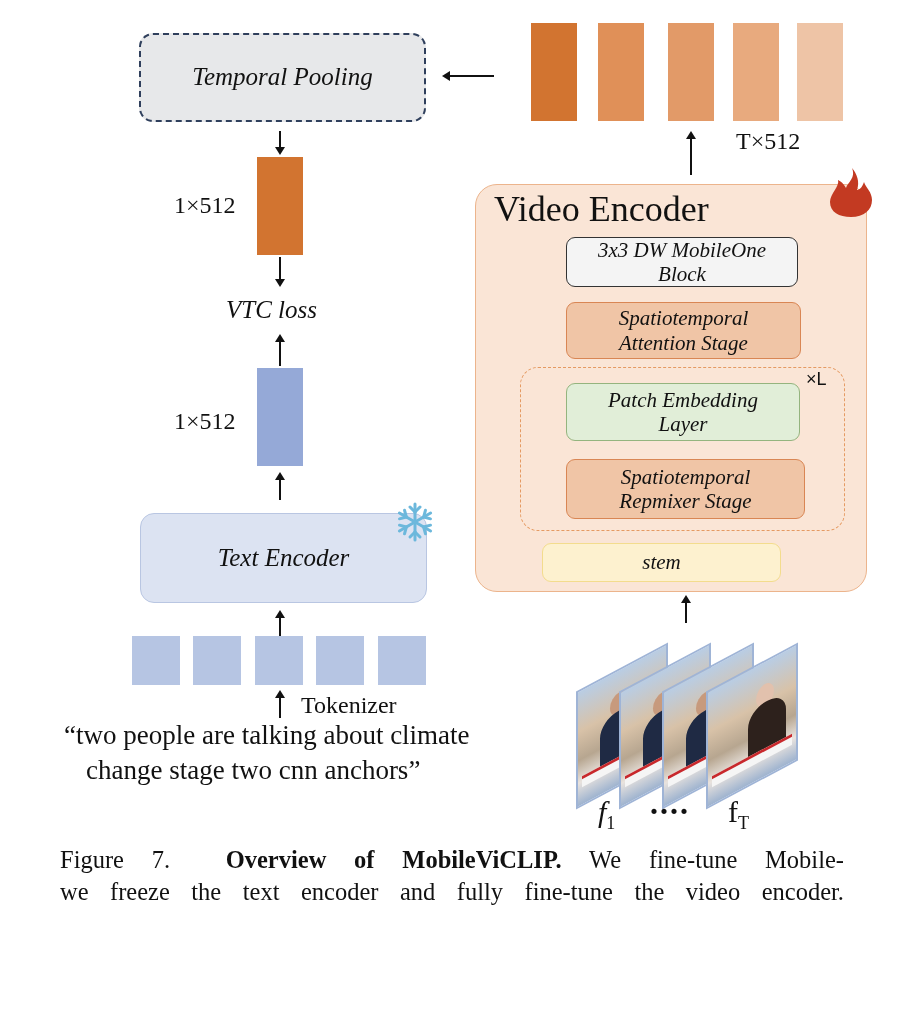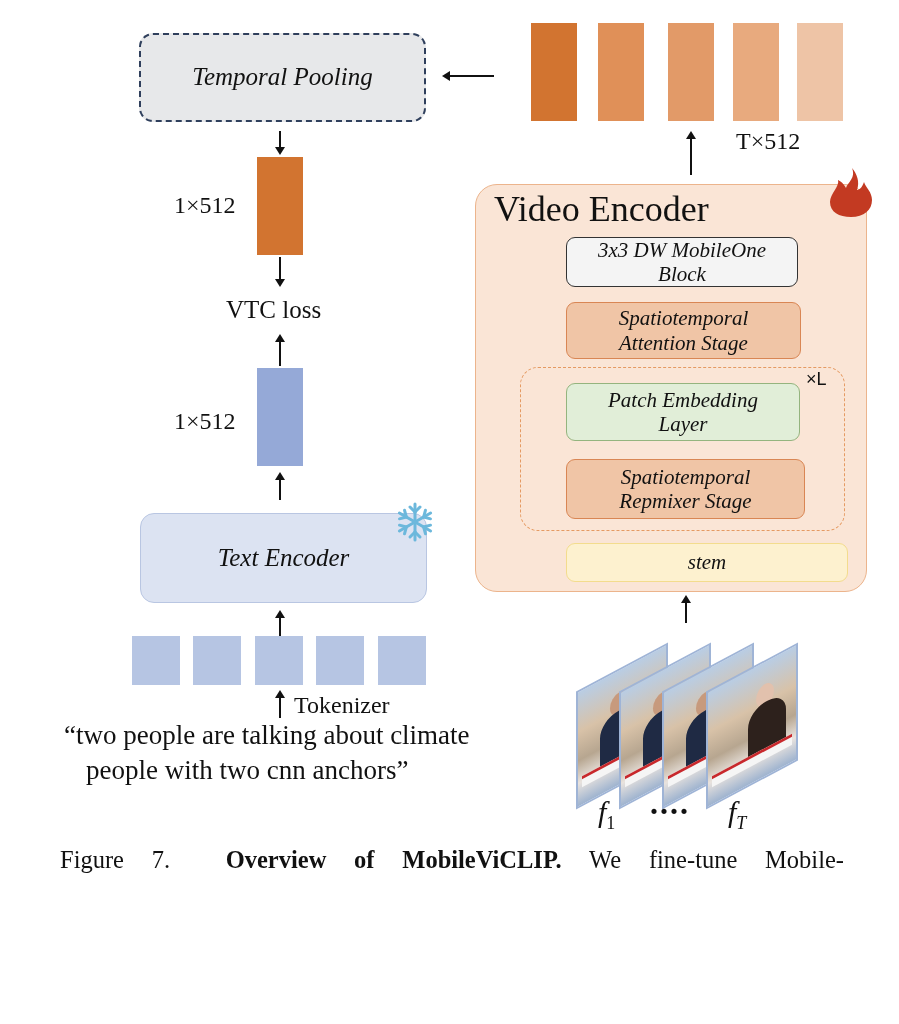--- a/index.html
+++ b/index.html
@@ -45,21 +45,21 @@
   <div class="feat" style="left:733px;top:23px;width:46px;height:98px;background:#e8aa7e;"></div>
   <div class="feat" style="left:797px;top:23px;width:46px;height:98px;background:#eec4a6;"></div>
 </div>
 <div class="label" style="left:736px;top:128px;">T×512</div>
 <div class="arrow up" style="left:690px;top:133px;height:42px;"></div>
 
 <div class="arrow down" style="left:279px;top:131px;height:22px;"></div>
 <div class="feat" style="left:257px;top:157px;width:46px;height:98px;background:#d27430;"></div>
 <div class="label" style="left:174px;top:192px;">1×512</div>
 <div class="arrow down" style="left:279px;top:257px;height:28px;"></div>
-<div class="label" style="left:226px;top:296px;font-size:25px;">VTC loss</div>
+<div class="label" style="left:226px;top:296px;font-style:italic;font-size:25px;">VTC loss</div>
 <div class="arrow up" style="left:279px;top:336px;height:30px;"></div>
 <div class="feat" style="left:257px;top:368px;width:46px;height:98px;background:#95a9d7;"></div>
 <div class="label" style="left:174px;top:408px;">1×512</div>
 <div class="arrow up" style="left:279px;top:474px;height:26px;"></div>
 
 <div class="box" style="left:140px;top:513px;width:287px;height:90px;background:#dce3f2;border:1.5px solid #b9c6e2;border-radius:14px;font-size:25px;">
   <span>Text Encoder</span>
 </div>
 <svg class="abs" style="left:394px;top:501px;" width="42" height="42" viewBox="-21 -21 42 42">
   <g stroke="#6cb8dc" stroke-width="3" stroke-linecap="round" fill="none">
@@ -78,23 +78,23 @@
 <div class="arrow up" style="left:279px;top:612px;height:24px;"></div>
 
 <div>
   <div class="feat" style="left:132px;top:636px;width:48px;height:49px;background:#b6c5e3;"></div>
   <div class="feat" style="left:193px;top:636px;width:48px;height:49px;background:#b6c5e3;"></div>
   <div class="feat" style="left:255px;top:636px;width:48px;height:49px;background:#b6c5e3;"></div>
   <div class="feat" style="left:316px;top:636px;width:48px;height:49px;background:#b6c5e3;"></div>
   <div class="feat" style="left:378px;top:636px;width:48px;height:49px;background:#b6c5e3;"></div>
 </div>
 <div class="arrow up" style="left:279px;top:692px;height:26px;"></div>
-<div class="label" style="left:294px;top:692px;font-family:Liberation Serif, serif;">Tokenizer</div>
+<div class="label" style="left:301px;top:692px;font-family:Liberation Serif, serif;">Tokenizer</div>
 <div class="label" style="left:64px;top:720px;font-size:27px;">“two people are talking about climate</div>
-<div class="label" style="left:86px;top:755px;font-size:27px;">people with two cnn anchors”</div>
+<div class="label" style="left:86px;top:755px;font-size:27px;">change stage two cnn anchors”</div>
 
 <div class="abs" style="left:475px;top:184px;width:392px;height:408px;background:#fae5d6;border:1.5px solid #ecb48c;border-radius:22px;box-sizing:border-box;"></div>
 <div class="label" style="left:494px;top:188px;font-size:36px;">Video Encoder</div>
 <svg class="abs" style="left:826px;top:166px;" width="50" height="52" viewBox="0 0 50 52">
   <path d="M26 2 C30 12 22 16 20 22 C17 16 12 14 12 14 C14 20 4 28 4 36 C4 46 13 51 25 51 C38 51 46 44 46 34 C46 26 40 22 38 16 C36 22 33 24 31 24 C34 16 31 8 26 2 Z" fill="#c33a22"></path>
 </svg>
 
 <div class="box" style="left:566px;top:237px;width:232px;height:50px;background:#f4f4f4;border:1.5px solid #333;border-radius:9px;font-size:21px;flex-direction:column;">
   <span>3x3 DW MobileOne</span>
   <span>Block</span>
@@ -107,21 +107,21 @@
 <div class="abs" style="left:520px;top:367px;width:325px;height:164px;border:1.5px dashed #e59a62;border-radius:18px;box-sizing:border-box;"></div>
 <div class="label" style="left:806px;top:369px;font-family:'Liberation Sans',sans-serif;font-size:18px;">×L</div>
 <div class="box" style="left:566px;top:383px;width:234px;height:58px;background:#e1eed8;border:1.5px solid #94b47e;border-radius:9px;font-size:21px;flex-direction:column;">
   <span>Patch Embedding</span>
   <span>Layer</span>
 </div>
 <div class="box" style="left:566px;top:459px;width:239px;height:60px;background:#f0c5a6;border:1.5px solid #d98654;border-radius:9px;font-size:21px;flex-direction:column;">
   <span>Spatiotemporal</span>
   <span>Repmixer Stage</span>
 </div>
-<div class="box" style="left:566px;top:543px;width:282px;height:39px;background:#fdf1cf;border:1.5px solid #f3dc8d;border-radius:9px;font-size:21px;">
+<div class="box" style="left:542px;top:543px;width:239px;height:39px;background:#fdf1cf;border:1.5px solid #f3dc8d;border-radius:9px;font-size:21px;">
   <span>stem</span>
 </div>
 
 <div class="arrow up" style="left:685px;top:597px;height:26px;"></div>
 
 <div>
   <div class="frame" style="left:576px;top:667px;">
       <div class="head"></div>
       <div class="person"></div>
       <div class="ticker"></div>
@@ -139,23 +139,24 @@
   <div class="frame" style="left:706px;top:667px;">
       <div class="head" style="left:48px;background:#e2c1ad;"></div>
       <div class="person" style="left:40px;background:#2d211c;"></div>
       <div class="ticker"></div>
     </div>
 </div>
 <div class="label" style="left:598px;top:795px;font-size:30px;font-style:italic;">
   <span>f</span><sub style="font-style:normal;font-size:18px;">1</sub>
 </div>
 <div class="label" style="left:650px;top:785px;font-size:32px;font-weight:bold;letter-spacing:2px;">....</div>
-<div class="label" style="left:728px;top:795px;font-size:30px;font-style:italic;">
+<div class="label" style="left:728px;top:795px;font-size:30px;">
   <span>f</span><sub style="font-size:18px;">T</sub>
 </div>
 
 <div class="caption" style="top:844px;">
   <p>
     <span>Figure 7.</span>&nbsp;
     <span class="b">Overview of MobileViCLIP.</span>
     <span>We fine-tune Mobile-</span>
   </p>
+  <p>we freeze the text encoder and fully fine-tune the video encoder.</p>
 </div>
 
 </body></html>

